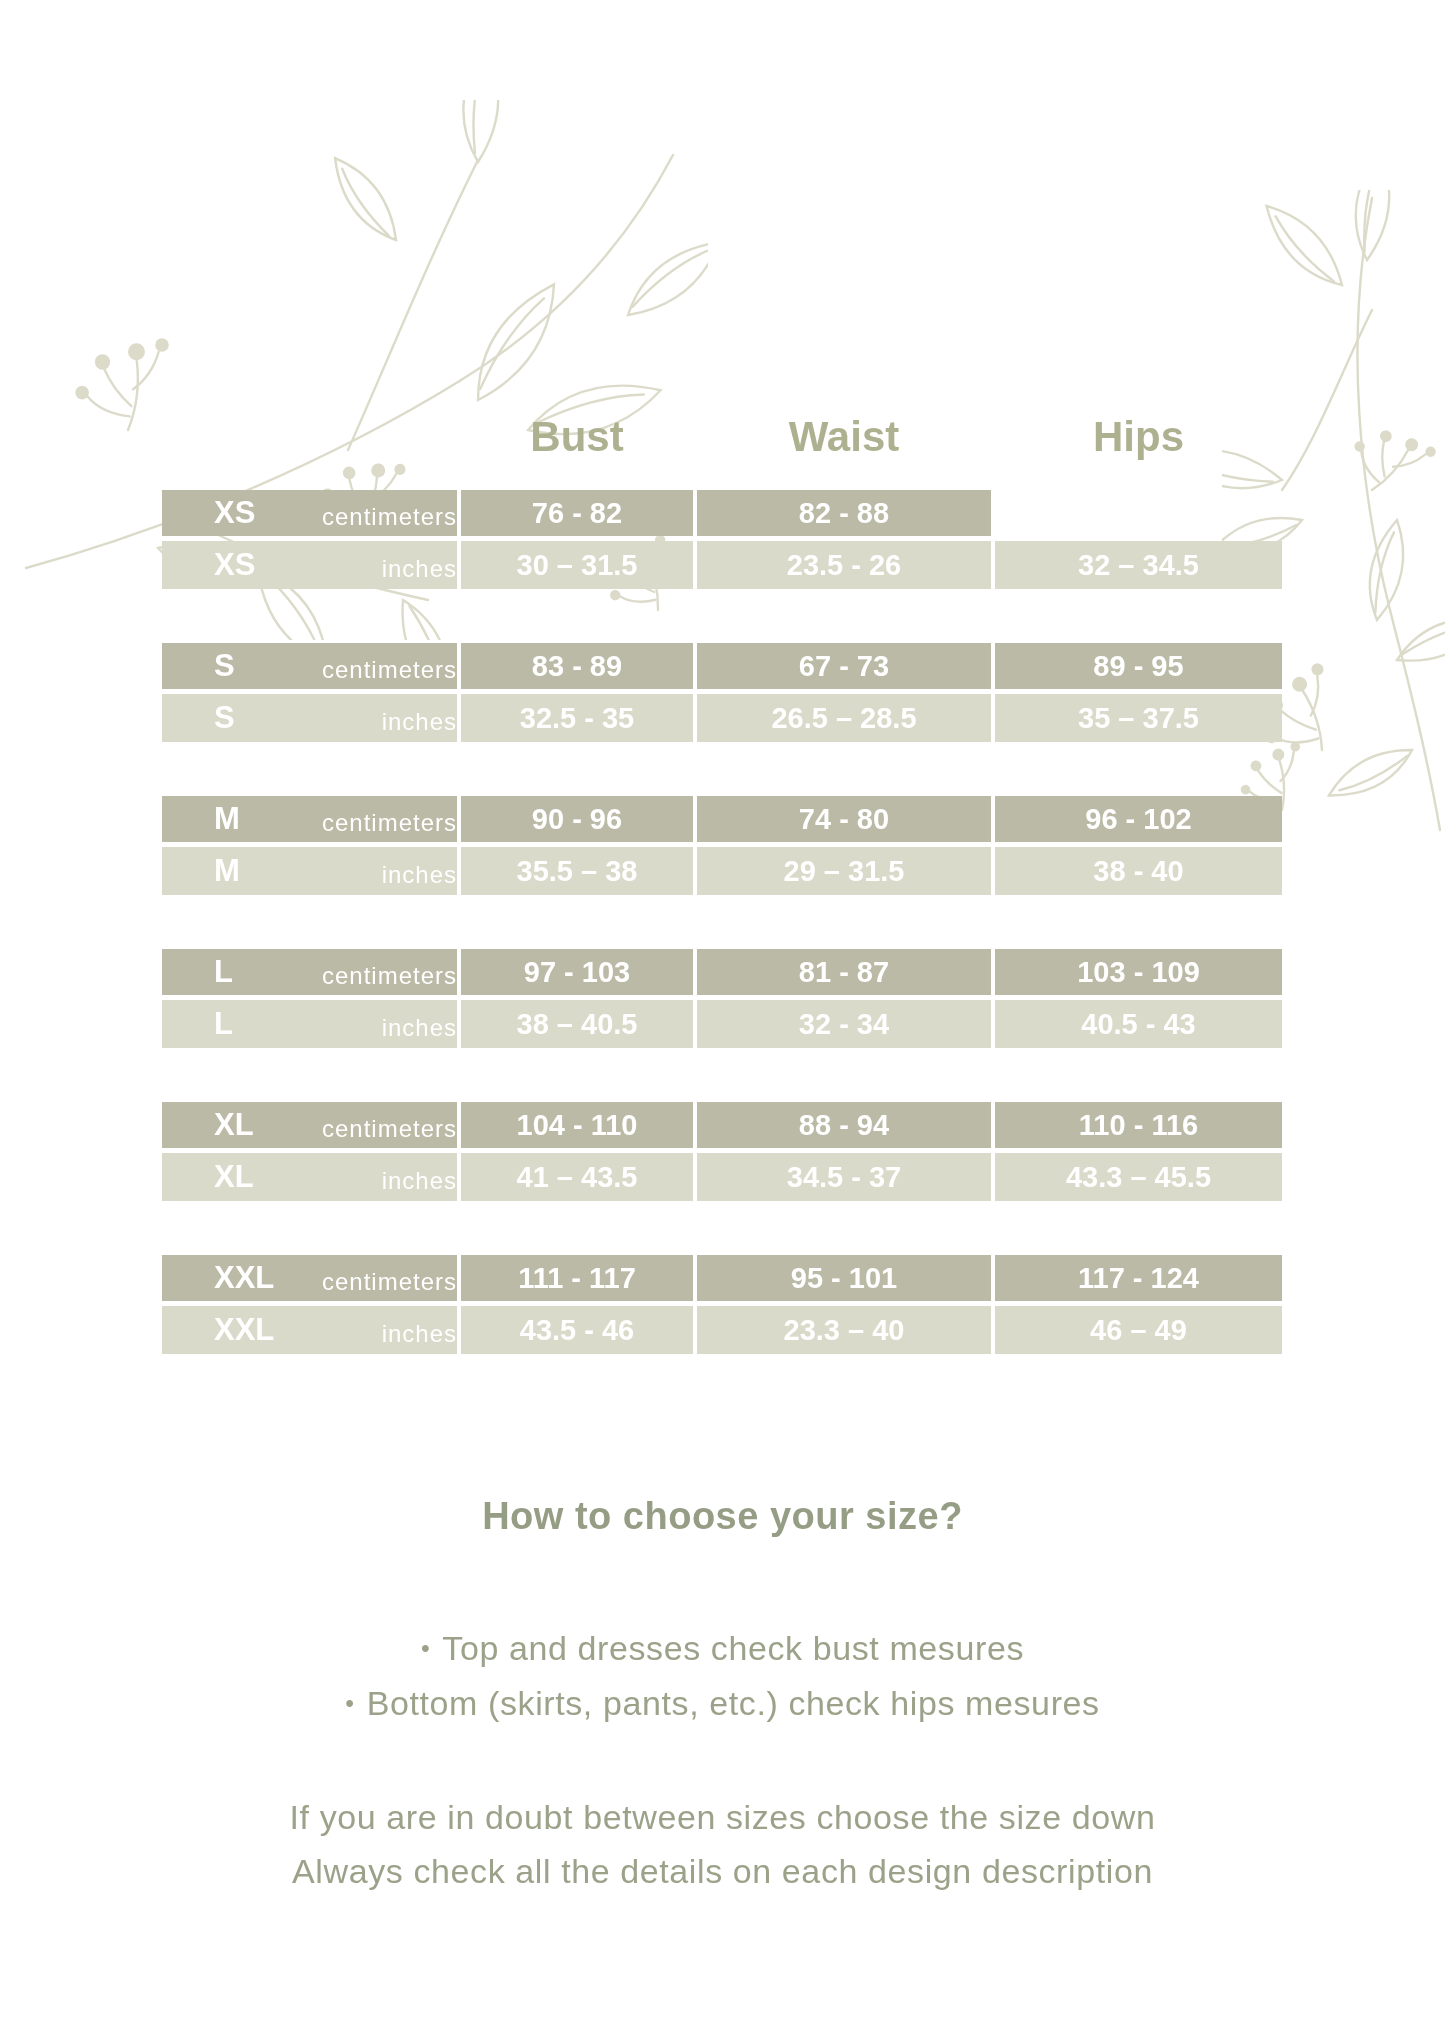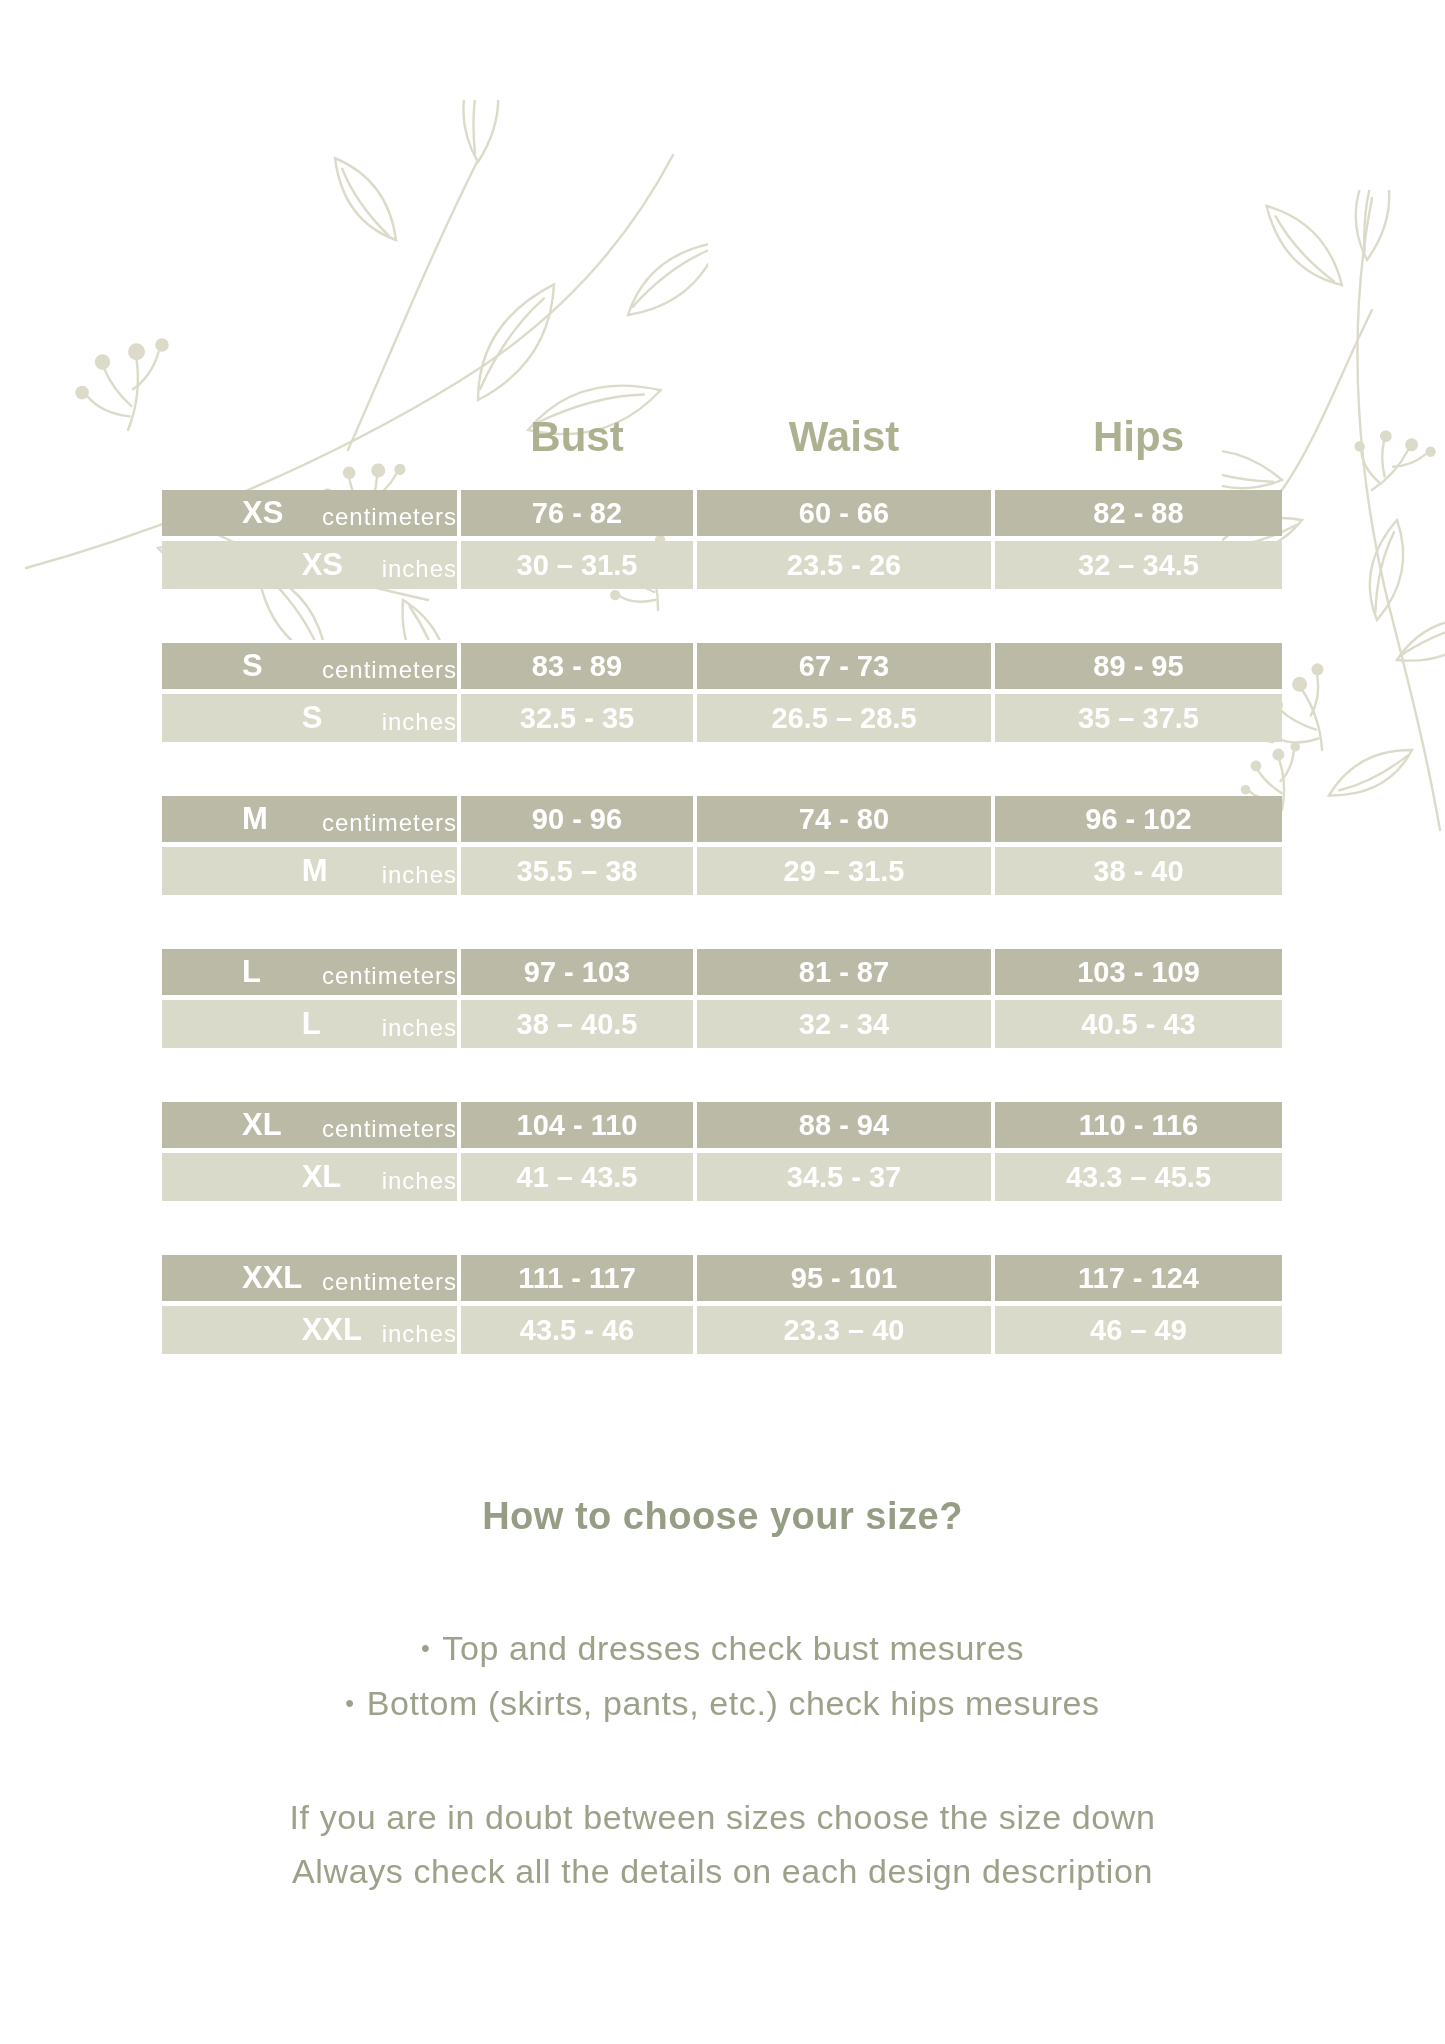--- a/index.html
+++ b/index.html
@@ -38,21 +38,21 @@
   .size-table{position:absolute;left:162px;top:490px;width:1120px;}
   .group{margin-bottom:54px;}
   .row{display:grid;grid-template-columns:295px 232px 294px 287px;column-gap:4px;}
   .row.cm{margin-bottom:5px;}
   .cell{
     display:flex;align-items:center;justify-content:center;
     color:var(--cell-text);font-weight:bold;font-size:29px;
   }
   .row.cm .cell{background:var(--row-cm-bg);height:46px;}
   .row.in .cell{background:var(--row-in-bg);height:48px;}
-  .label-cell{justify-content:flex-end;padding-left:8px;}
+  .label-cell{justify-content:space-between;padding-left:8px;}
   .size-label{margin-left:44px;font-size:31px;min-width:80px;display:inline-block;}
   .unit-label{font-size:24px;font-weight:normal;position:relative;top:4px;letter-spacing:1px;}
   
   .howto{position:absolute;left:0;top:1488px;width:1445px;text-align:center;}
   .howto-title{
     margin:0;font-size:38px;line-height:56px;font-weight:bold;
     color:var(--title-text);letter-spacing:0.5px;
   }
   .bullets{margin-top:78px;font-size:34px;line-height:52px;color:var(--body-text);letter-spacing:0.6px;}
   .bullet-dot{font-size:25px;margin-right:12px;position:relative;top:-3px;}
@@ -120,21 +120,20 @@
 
   <div class="size-table">
 
     <div class="group">
       <div class="row cm">
         <div class="cell label-cell">
           <span class="size-label">XS</span>
           <span class="unit-label">centimeters</span>
         </div>
         <div class="cell">76 - 82</div>
-        <div class="cell">60 - 66</div>
         <div class="cell">82 - 88</div>
       </div>
       <div class="row in">
         <div class="cell label-cell">
           <span class="size-label">XS</span>
           <span class="unit-label">inches</span>
         </div>
         <div class="cell">30 – 31.5</div>
         <div class="cell">23.5 - 26</div>
         <div class="cell">32 – 34.5</div>

